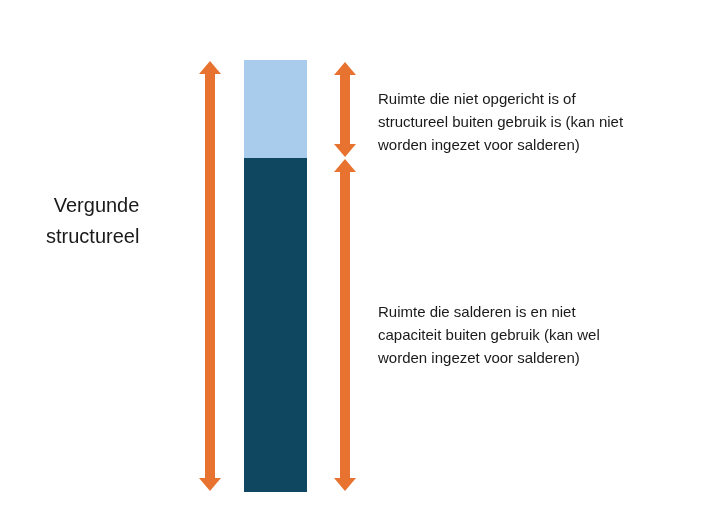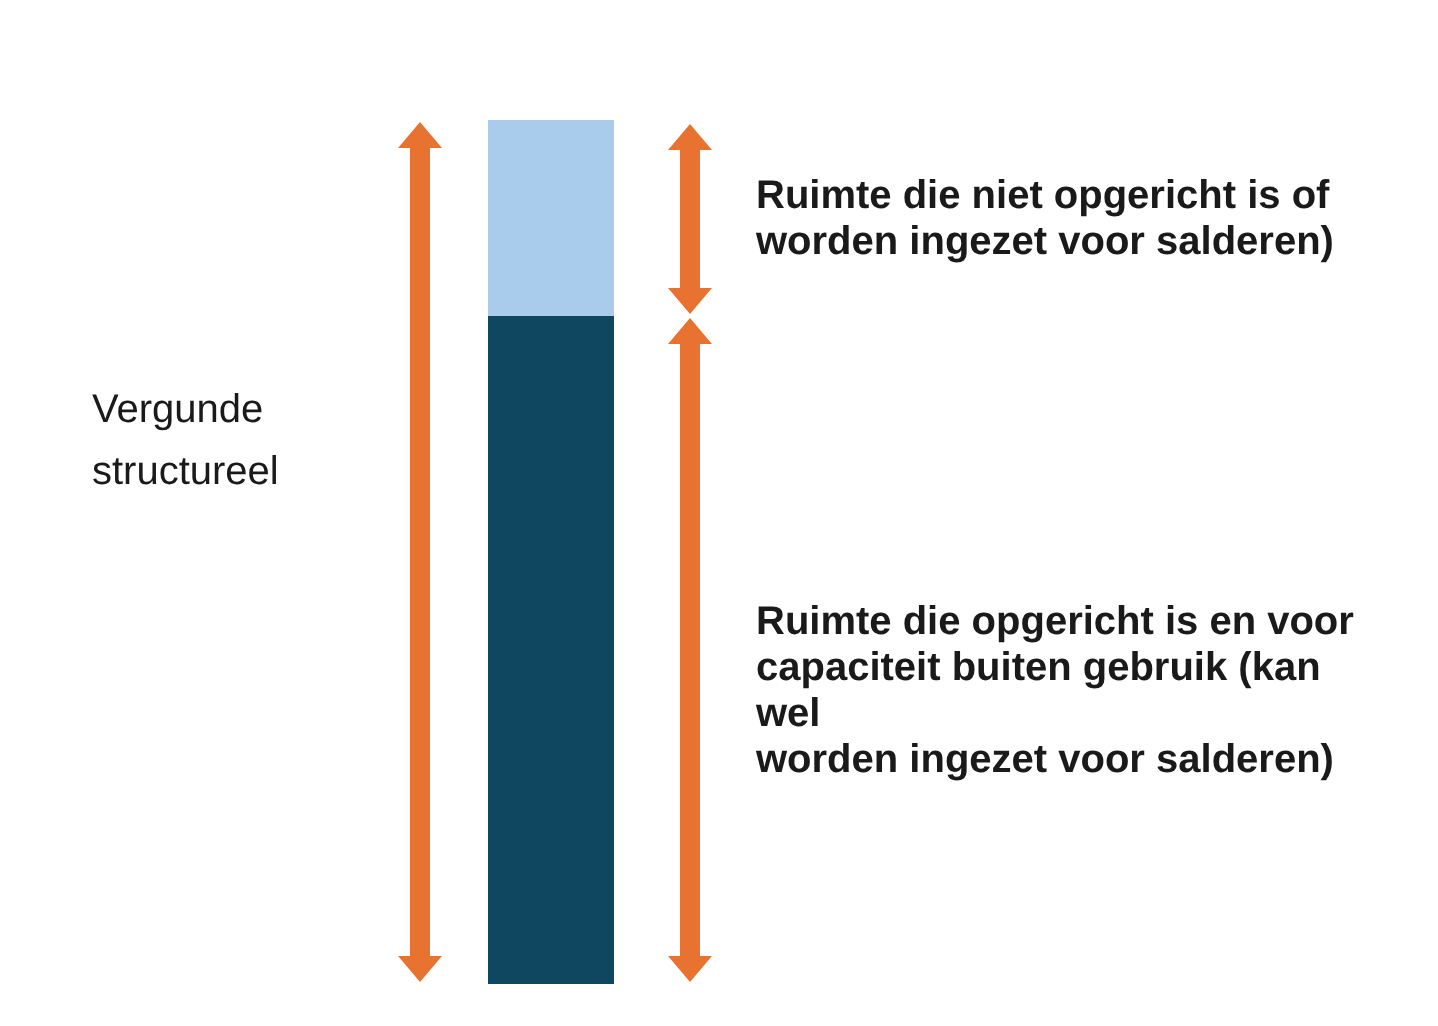--- a/index.html
+++ b/index.html
@@ -1,22 +1,22 @@
 <!DOCTYPE html>
 <html><head>
 <meta charset="utf-8">
 <style>
   html, body { margin: 0; padding: 0; background: #ffffff; }
   body { width: 719px; height: 513px; position: relative; overflow: hidden;
          font-family: "Liberation Sans", "DejaVu Sans", sans-serif; color: #1a1a1a; }
   .abs { position: absolute; }
   .bar-top { left: 244px; top: 60px; width: 63px; height: 98px; }
   .bar-bottom { left: 244px; top: 158px; width: 63px; height: 334px; }
-  .label-left { left: 46px; top: 190px; font-size: 20px; line-height: 31px; }
-  .label-right { left: 378px; font-size: 20px; line-height: 23px; width: 300px; font-weight: bold; }
+  .label-left { left: 46px; top: 190px; font-size: 20px; line-height: 31px; text-align: right; }
+  .label-right { left: 378px; font-size: 15px; line-height: 23px; width: 300px; }
   .label-right.top { top: 87px; }
   .label-right.bottom { top: 300px; }
   svg.arrows { left: 0; top: 0; }
 </style>
 </head>
 <body>
 
 <div class="abs bar-top" style="background:#a9cbec;"></div>
 <div class="abs bar-bottom" style="background:#0f4660;"></div>
 
@@ -37,20 +37,21 @@
   </g>
 </svg>
 
 <div class="abs label-left">
   <div>Vergunde</div>
   <div>structureel</div>
 </div>
 
 <div class="abs label-right top">
   <div>Ruimte die niet opgericht is of</div>
+  <div>structureel buiten gebruik is (kan niet</div>
   <div>worden ingezet voor salderen)</div>
 </div>
 
 <div class="abs label-right bottom">
-  <div>Ruimte die opgericht is en voor</div>
+  <div>Ruimte die salderen is en niet</div>
   <div>capaciteit buiten gebruik (kan wel</div>
   <div>worden ingezet voor salderen)</div>
 </div>
 
 </body></html>

